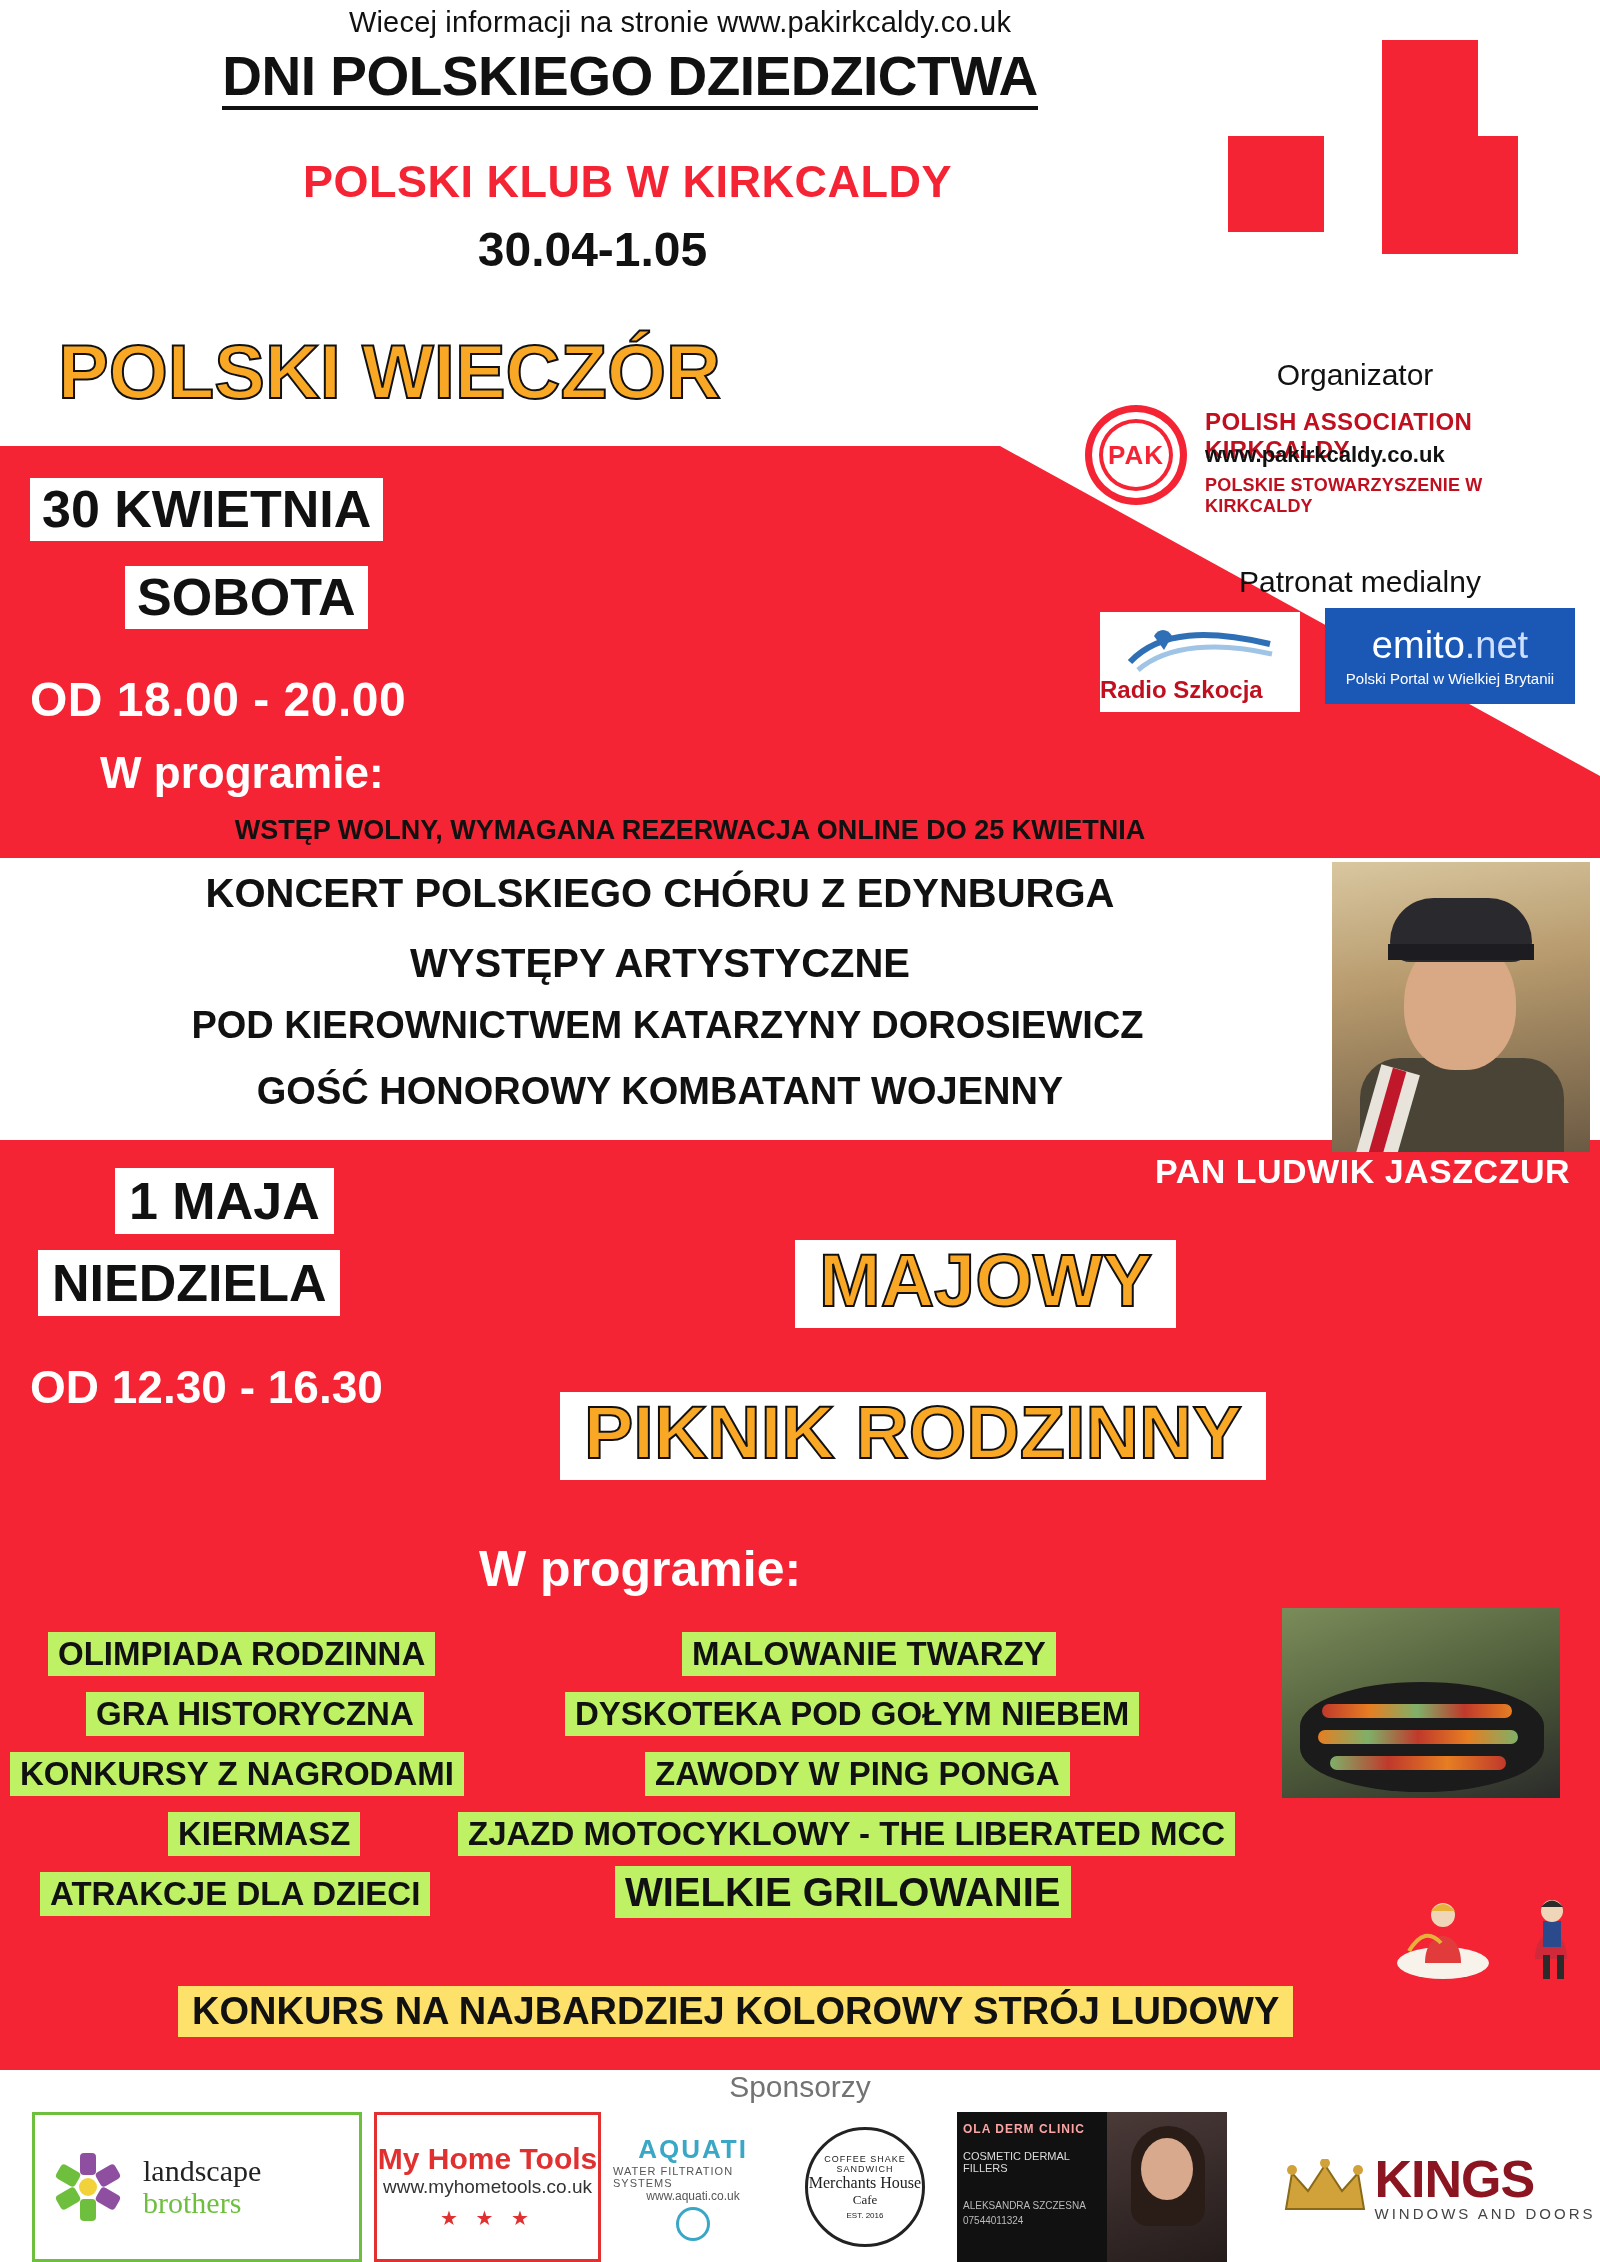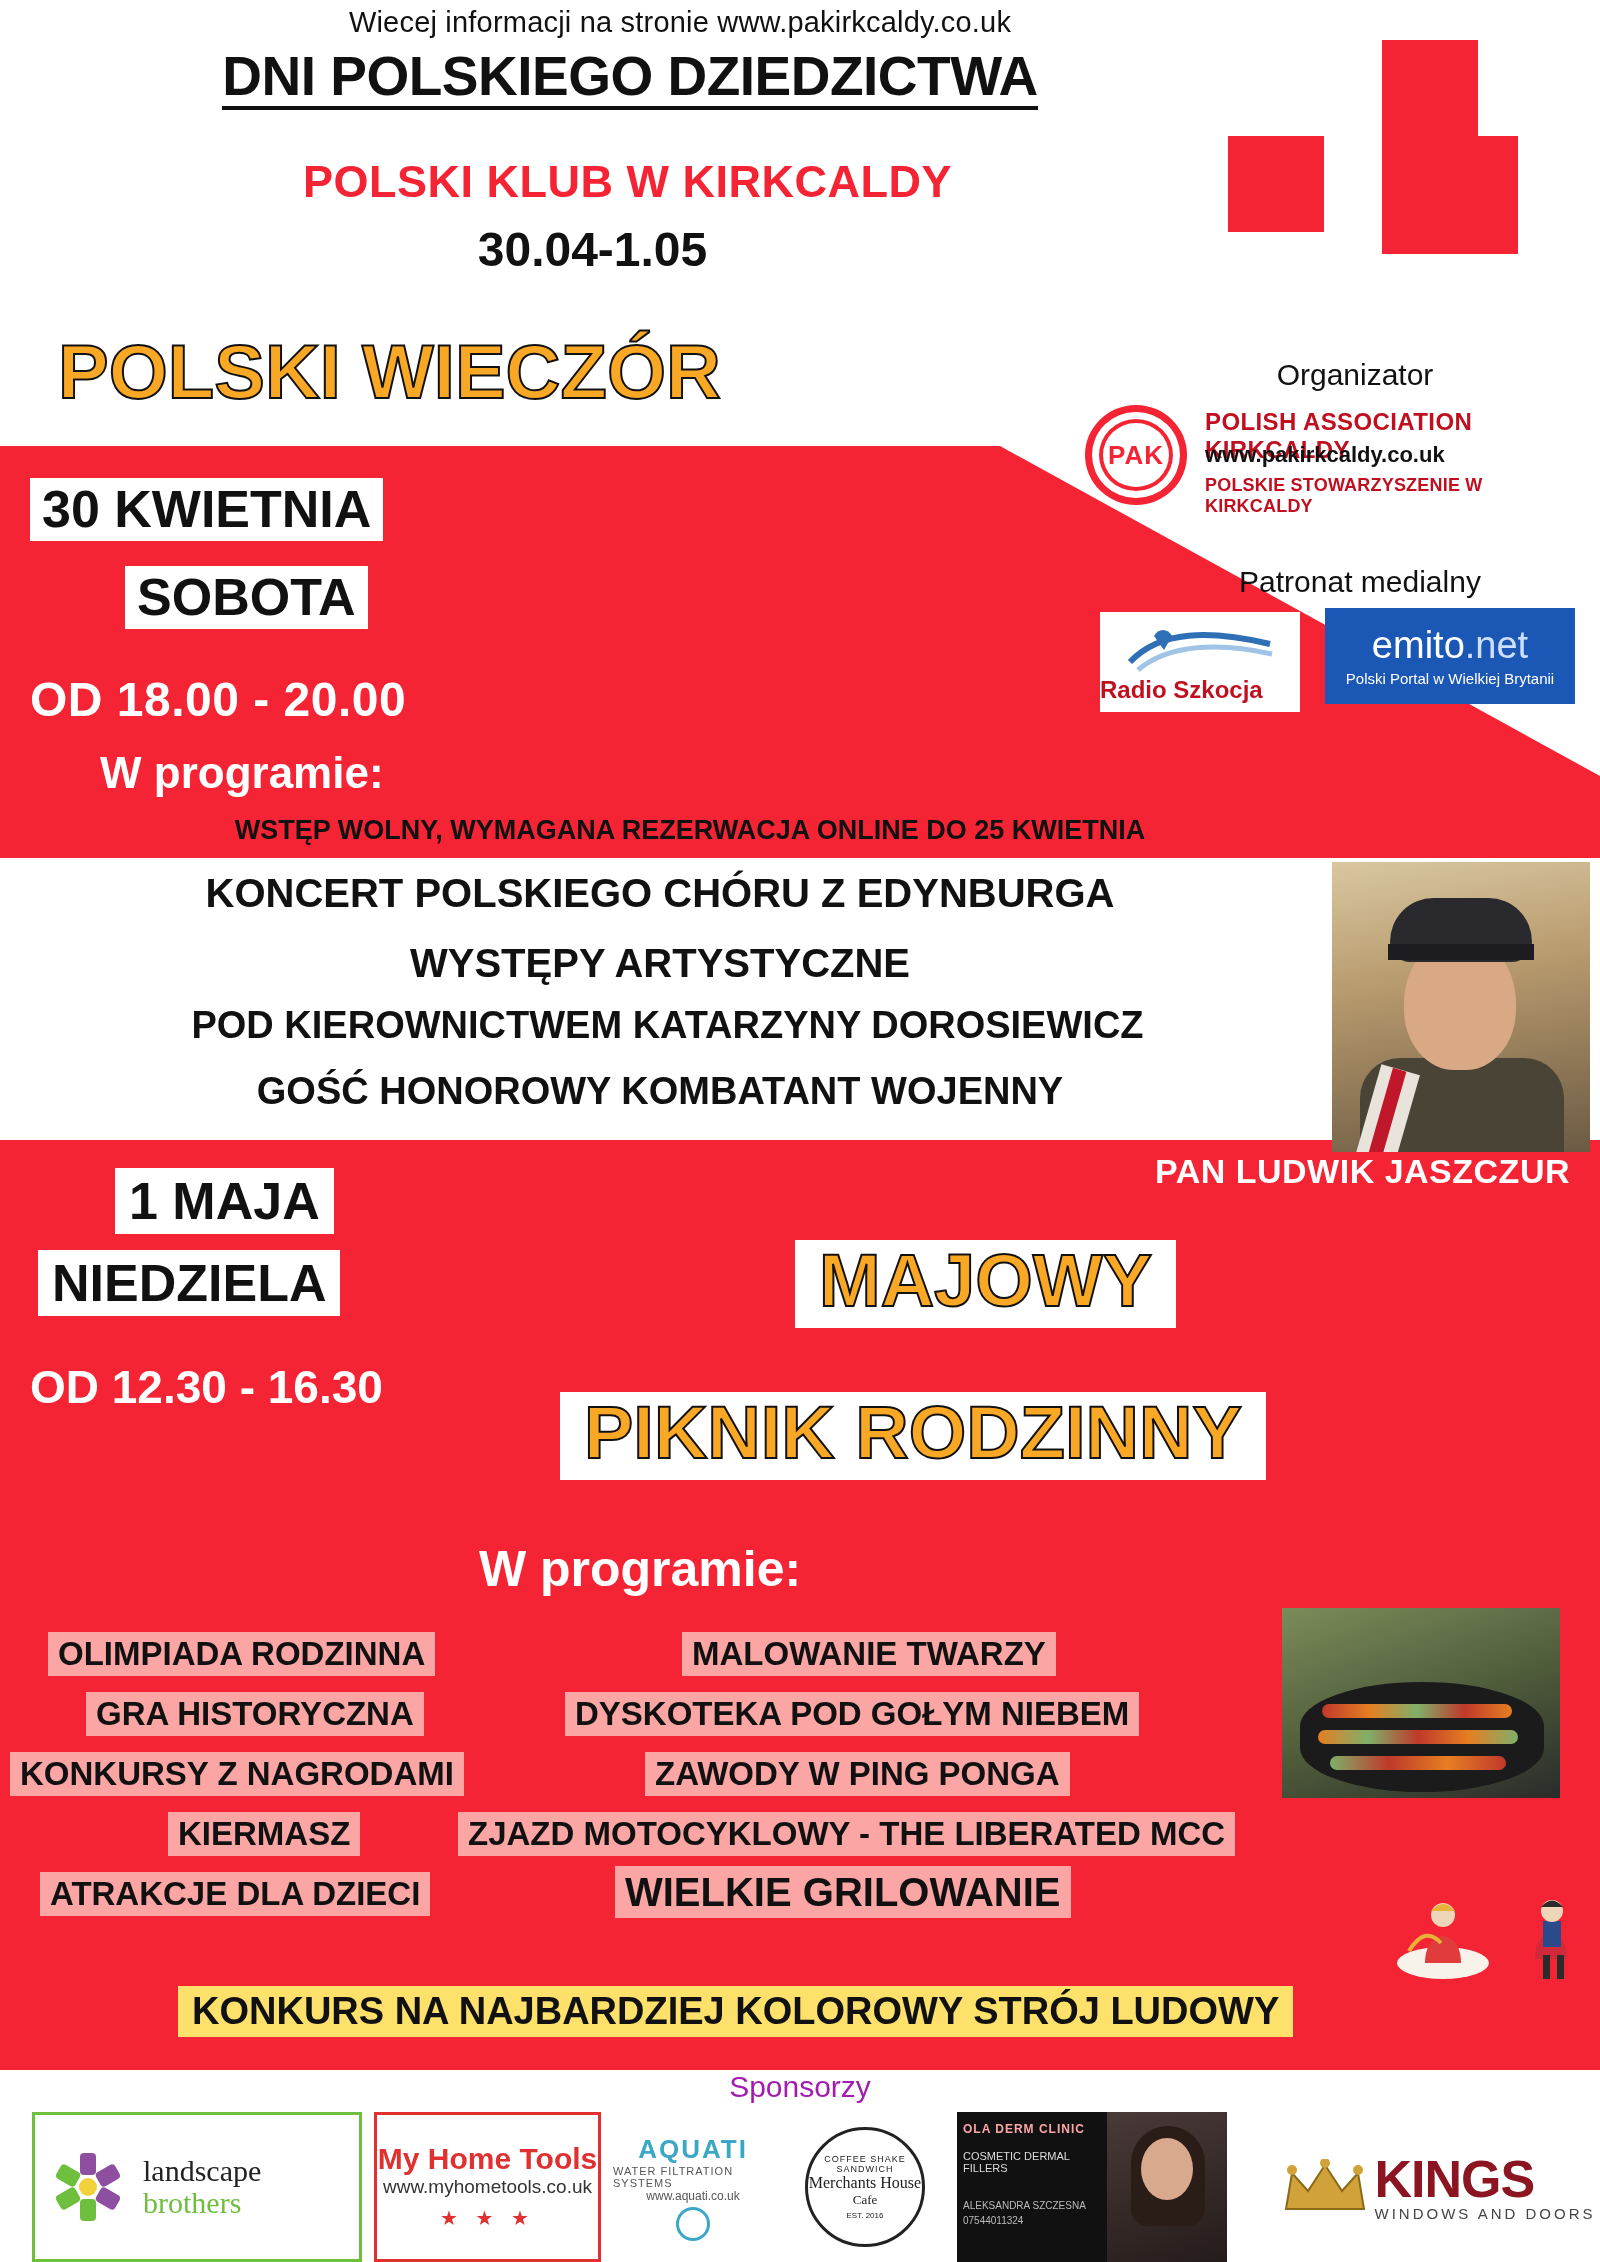--- a/index.html
+++ b/index.html
@@ -113,34 +113,34 @@
     -webkit-text-stroke:2px #111;
     background:#ffffff; padding:2px 24px 8px 24px; line-height:1.05;
   }
   .wprogramie2 {
     position:absolute; left:0; top:1540px; width:1280px; text-align:center;
     font-size:50px; font-weight:bold; color:#ffffff;
   }
 
   .prog { position:absolute; }
   .prog .chip {
-    display:inline-block; background:#fca5a5; color:#111;
+    display:inline-block; background:#bef264; color:#111;
     font-size:33px; font-weight:bold; padding:2px 10px; line-height:1.2;
     white-space:nowrap;
   }
   .prog .chip.big { font-size:40px; }
 
   .konkurs-strip {
     position:absolute; left:178px; top:1986px;
     background:#fde16a; color:#111; font-size:38px; font-weight:bold;
     padding:4px 14px; white-space:nowrap;
   }
   .sponsorzy {
     position:absolute; left:0; top:2070px; width:1600px; text-align:center;
-    font-size:30px; color:#a21caf;
+    font-size:30px; color:#737373;
   }
 
   
   .flag-logo { position:absolute; left:1228px; top:40px; width:290px; height:215px; }
   .flag-sq { position:absolute; background:#f42434; }
   .organizator {
     position:absolute; left:1190px; top:358px; width:330px; text-align:center;
     font-size:30px; color:#111;
   }
   .pak-box { position:absolute; left:1085px; top:400px; width:490px; height:110px; }

